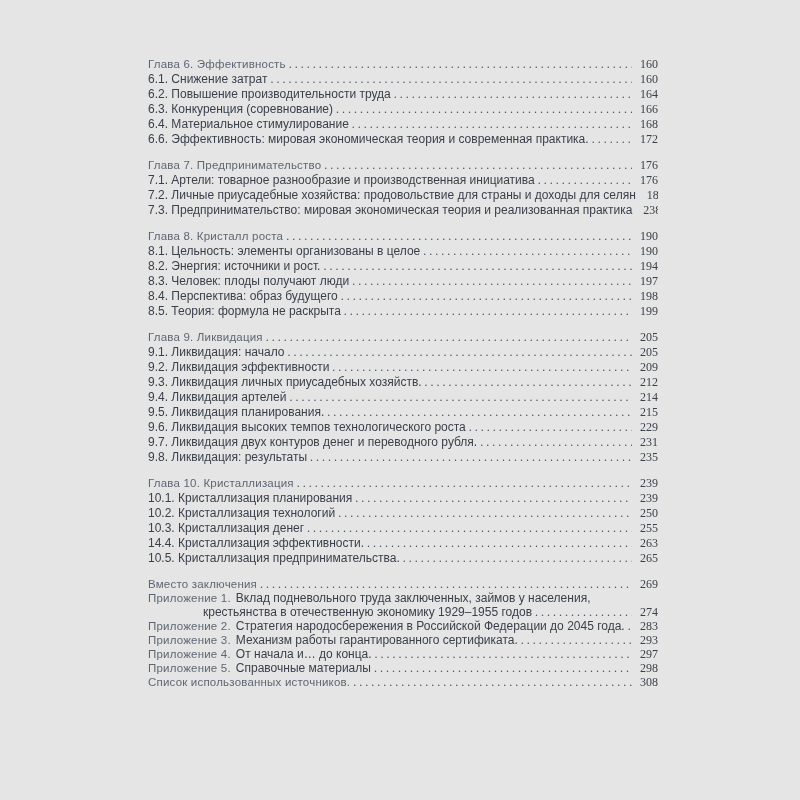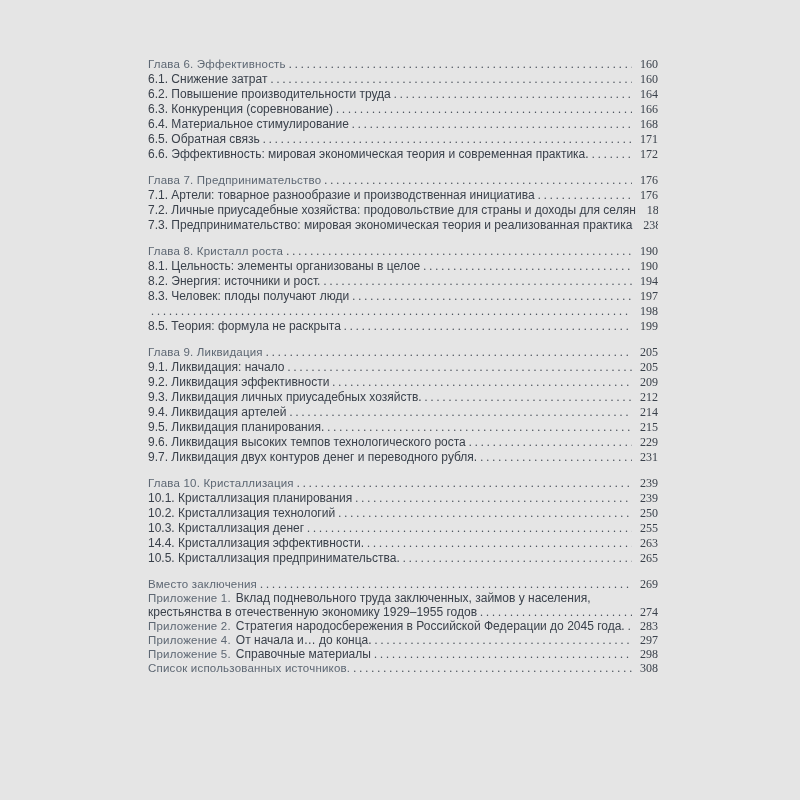--- a/index.html
+++ b/index.html
@@ -55,21 +55,21 @@
   }
   .pg {
     font-family: "Liberation Serif", "DejaVu Serif", serif;
     font-size: 12px;
     color: #3a414b;
     padding-left: 5px;
     min-width: 21px;
     text-align: right;
     flex: 0 0 auto;
   }
-  .cont { }
+  .cont { margin-left: 55px; }
   .footer-block { margin-top: 11px; }
 </style>
 </head>
 <body>
 
 <div class="page">
 
   <div class="section">
     <div class="row">
       <span class="sans">Глава 6. Эффективность</span>
@@ -90,25 +90,20 @@
       <span class="t">6.3. Конкуренция (соревнование)</span>
       <span class="leader"></span>
       <span class="pg">166</span>
     </div>
     <div class="row">
       <span class="t">6.4. Материальное стимулирование</span>
       <span class="leader"></span>
       <span class="pg">168</span>
     </div>
     <div class="row">
-      <span class="t">6.5. Обратная связь</span>
-      <span class="leader"></span>
-      <span class="pg">171</span>
-    </div>
-    <div class="row">
       <span class="t">6.6. Эффективность: мировая экономическая теория и современная практика.</span>
       <span class="leader"></span>
       <span class="pg">172</span>
     </div>
   </div>
 
   <div class="section">
     <div class="row">
       <span class="sans">Глава 7. Предпринимательство</span>
       <span class="leader"></span>
@@ -146,20 +141,21 @@
       <span class="t">8.2. Энергия: источники и рост.</span>
       <span class="leader"></span>
       <span class="pg">194</span>
     </div>
     <div class="row">
       <span class="t">8.3. Человек: плоды получают люди</span>
       <span class="leader"></span>
       <span class="pg">197</span>
     </div>
     <div class="row">
+      <span class="t">8.4. Перспектива: образ будущего</span>
       <span class="leader"></span>
       <span class="pg">198</span>
     </div>
     <div class="row">
       <span class="t">8.5. Теория: формула не раскрыта</span>
       <span class="leader"></span>
       <span class="pg">199</span>
     </div>
   </div>
 
@@ -196,20 +192,25 @@
     </div>
     <div class="row">
       <span class="t">9.6. Ликвидация высоких темпов технологического роста</span>
       <span class="leader"></span>
       <span class="pg">229</span>
     </div>
     <div class="row">
       <span class="t">9.7. Ликвидация двух контуров денег и переводного рубля.</span>
       <span class="leader"></span>
       <span class="pg">231</span>
+    </div>
+    <div class="row">
+      <span class="t">9.8. Ликвидация: результаты</span>
+      <span class="leader"></span>
+      <span class="pg">235</span>
     </div>
   </div>
 
   <div class="section">
     <div class="row">
       <span class="sans">Глава 10. Кристаллизация</span>
       <span class="leader"></span>
       <span class="pg">239</span>
     </div>
     <div class="row">
@@ -256,20 +257,26 @@
       <span class="pg">274</span>
     </div>
 
     <div class="row">
       <span class="sans prefix">Приложение 2.</span>
       <span class="t">Стратегия народосбережения в Российской Федерации до 2045 года.</span>
       <span class="leader"></span>
       <span class="pg">283</span>
     </div>
     <div class="row">
+      <span class="sans prefix">Приложение 3.</span>
+      <span class="t">Механизм работы гарантированного сертификата.</span>
+      <span class="leader"></span>
+      <span class="pg">293</span>
+    </div>
+    <div class="row">
       <span class="sans prefix">Приложение 4.</span>
       <span class="t">От начала и… до конца.</span>
       <span class="leader"></span>
       <span class="pg">297</span>
     </div>
     <div class="row">
       <span class="sans prefix">Приложение 5.</span>
       <span class="t">Справочные материалы</span>
       <span class="leader"></span>
       <span class="pg">298</span>

